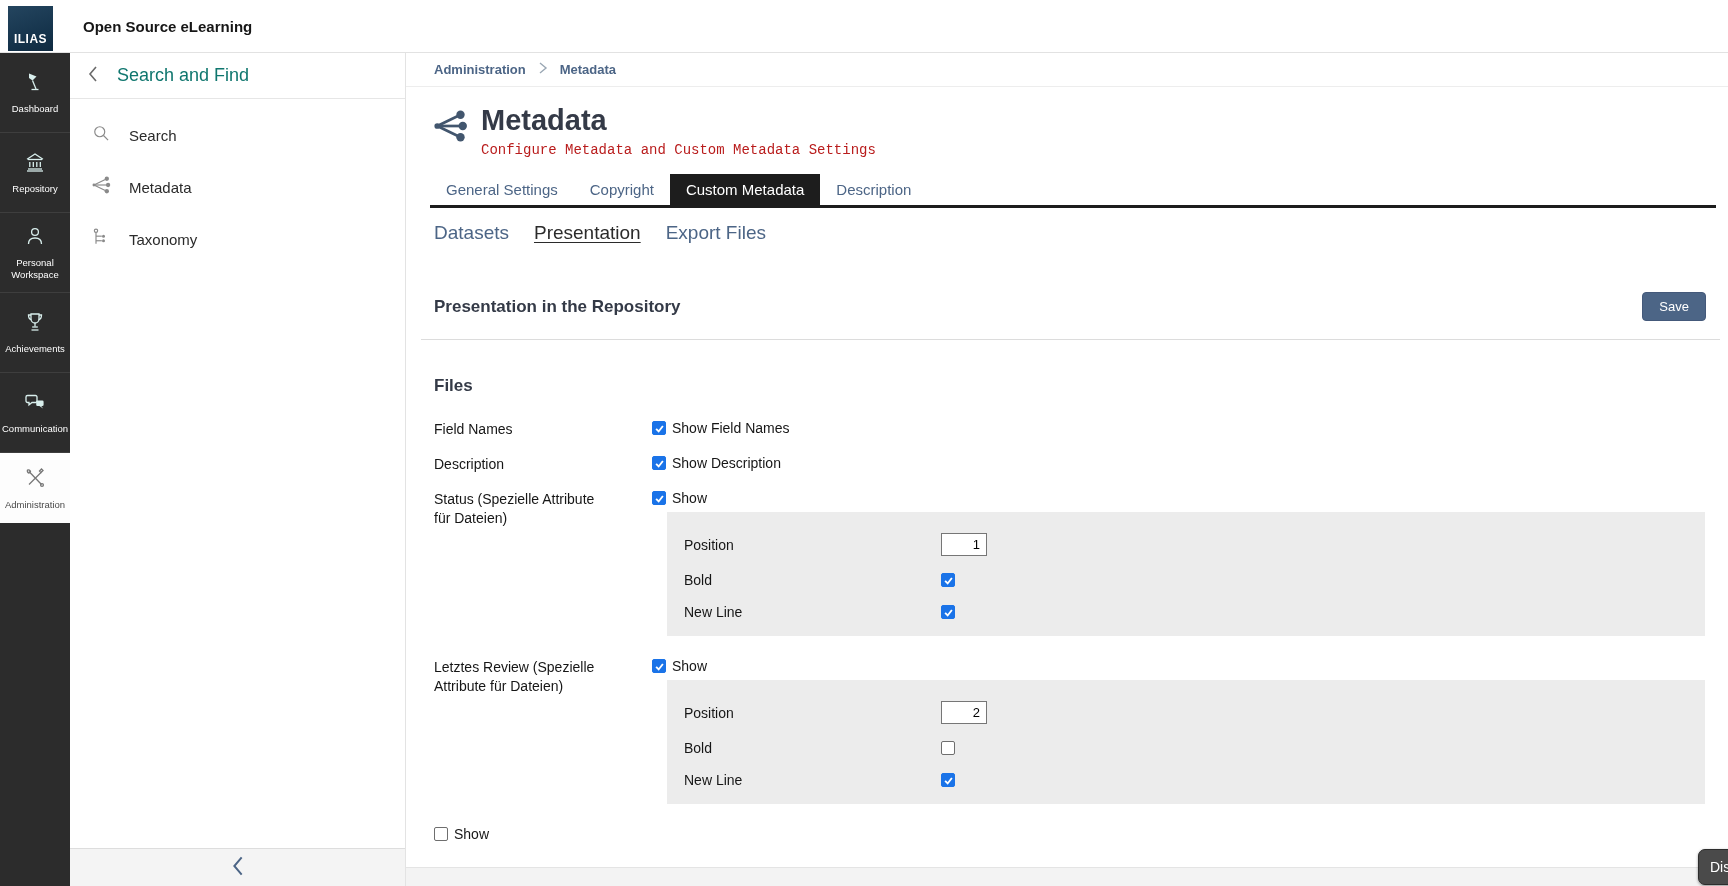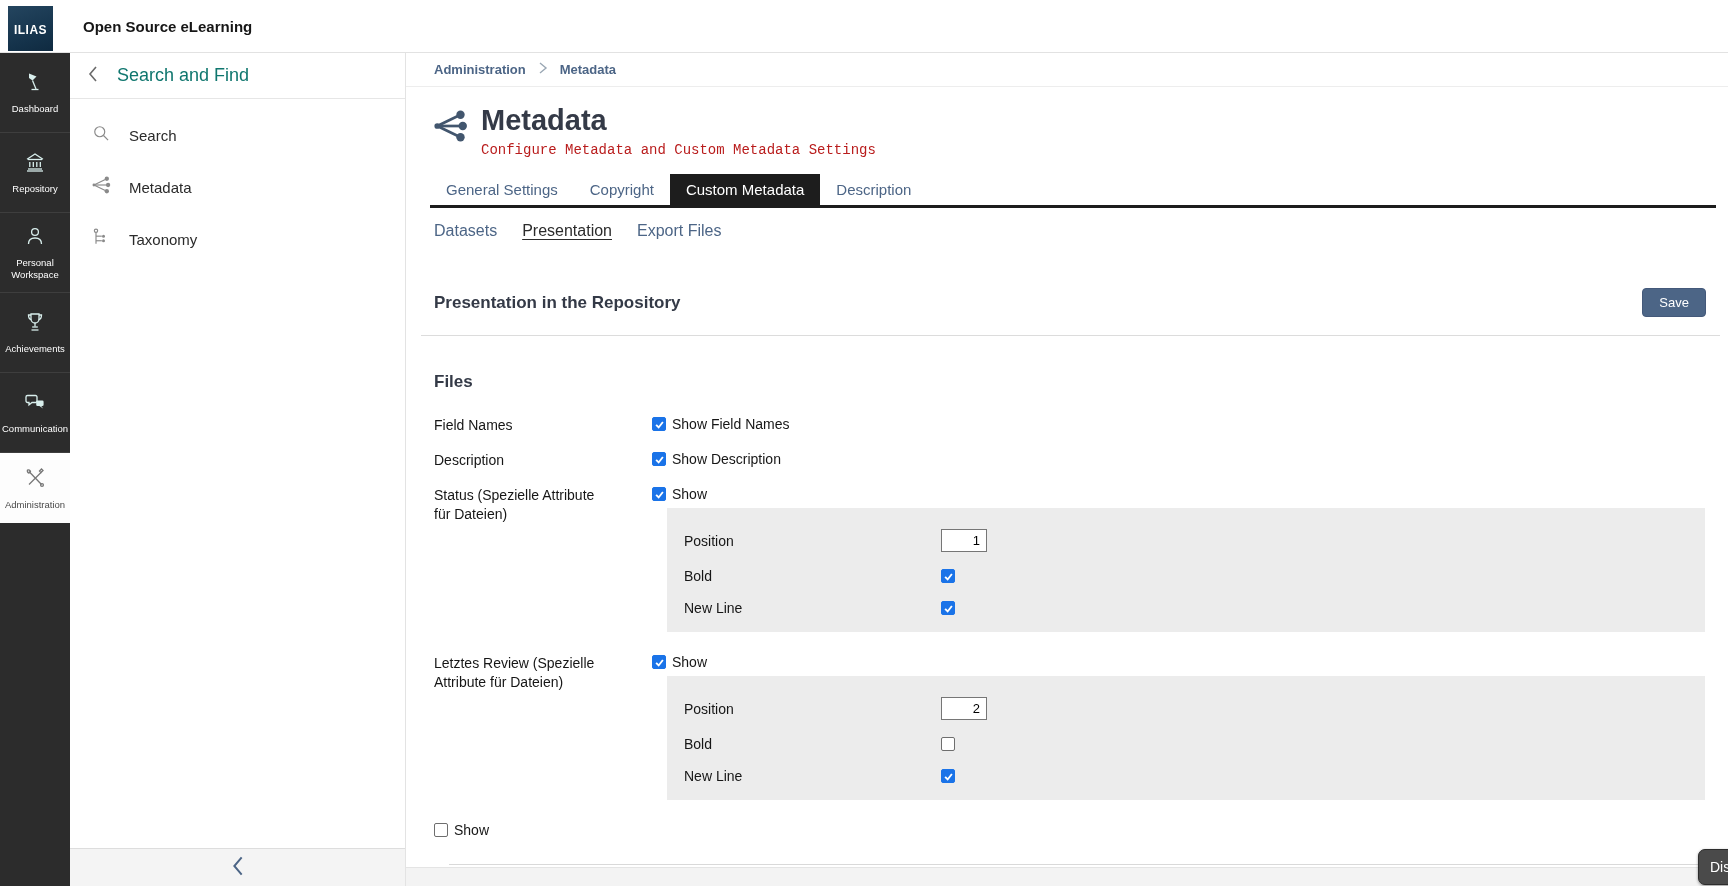--- a/index.html
+++ b/index.html
@@ -5,21 +5,21 @@
   * { box-sizing: border-box; margin: 0; padding: 0; }
   html,body { width:1728px; height:886px; overflow:hidden; background:#fff;
     font-family:"Liberation Sans", sans-serif; color:#161616; position:relative; }
 
   
   .topbar { position:absolute; top:0; left:0; width:1728px; height:53px; background:#fff;
     border-bottom:1px solid #e2e2e2; display:flex; align-items:center; z-index:6; }
   .logo { width:45px; height:45px; margin:4px 0 0 8px;
     background:linear-gradient(160deg,#24455f 0%,#14324a 70%,#0f2a40 100%);
     color:#fff; font-weight:bold; font-size:12px; letter-spacing:.5px;
-    display:flex; align-items:flex-end; justify-content:center; padding-bottom:14px; }
+    display:flex; align-items:flex-end; justify-content:center; padding-bottom:5px; }
   .app-title { margin-left:30px; font-weight:bold; font-size:15px; color:#161616; }
   .topbar-right { margin-left:auto; display:flex; align-items:center; gap:26px; padding-right:20px; }
   .tb-icon { display:flex; align-items:center; justify-content:center; cursor:pointer; }
   .tb-icon svg { stroke:#6e6e6e; fill:none; stroke-width:1.4; }
   .avatar { width:43px; height:43px; border-radius:50%; background:#1d5b4f;
     border:2px solid #49b89e; color:#fff; font-size:16px;
     display:flex; align-items:center; justify-content:center; cursor:pointer; }
 
   
   .mainbar { position:absolute; top:53px; left:0; width:70px; height:833px; background:#2c2c2c; z-index:5; }
@@ -58,21 +58,21 @@
   .page-head { padding:18px 28px 0 26px; display:flex; gap:13px; }
   .page-head .pg-icon svg { stroke:#42566e; fill:none; stroke-width:1.8; }
   .page-head .pg-icon .pi-fill { fill:#42566e; stroke:none; }
   .page-title { font-size:29px; font-weight:bold; color:#343a47; line-height:1.05; }
   .page-sub { font-size:14px; color:#b91c1c; margin-top:7px;font-family:Liberation Mono, monospace; }
 
   .tabs { margin:16px 12px 0 24px; display:flex; border-bottom:3px solid #1d1d1d; }
   .tab { padding:7px 16px; font-size:15px; color:#4c6586; cursor:pointer; white-space:nowrap; }
   .tab.active { background:#1d1d1d; color:#fff; }
 
-  .subtabs { display:flex; gap:25px; padding:14px 0 0 28px; font-size:16px; }
+  .subtabs { display:flex; gap:25px; padding:14px 0 0 28px; font-size:19px; }
   .subtab { color:#4c6586; cursor:pointer; }
   .subtab.active { color:#2b2b2b; text-decoration:underline; text-underline-offset:3px; }
 
   .section-head { margin:48px 22px 0 28px; display:flex; align-items:center; justify-content:space-between; }
   .section-head h2 { font-size:17px; font-weight:bold; color:#343a47; }
   .save-btn { background:#4c6586; color:#fff; font-size:13px; padding:6px 16px; border:1px solid #44597a;
     border-radius:4px; cursor:pointer; font-family:"Liberation Sans", sans-serif; }
 
   .rule { margin:18px 8px 0 15px; border-bottom:1px solid #dcdcdc; }
 

